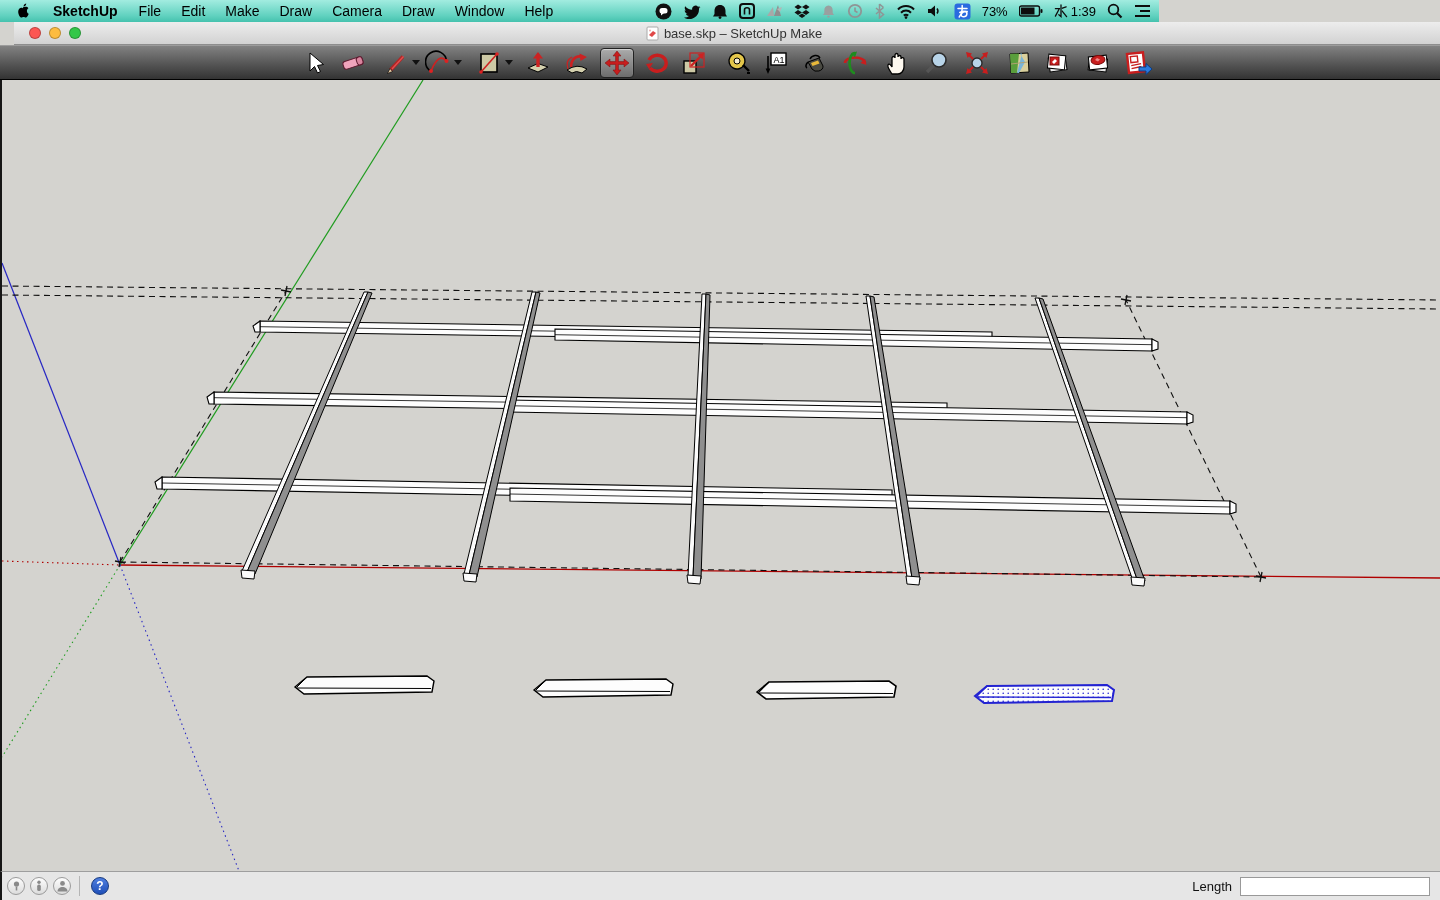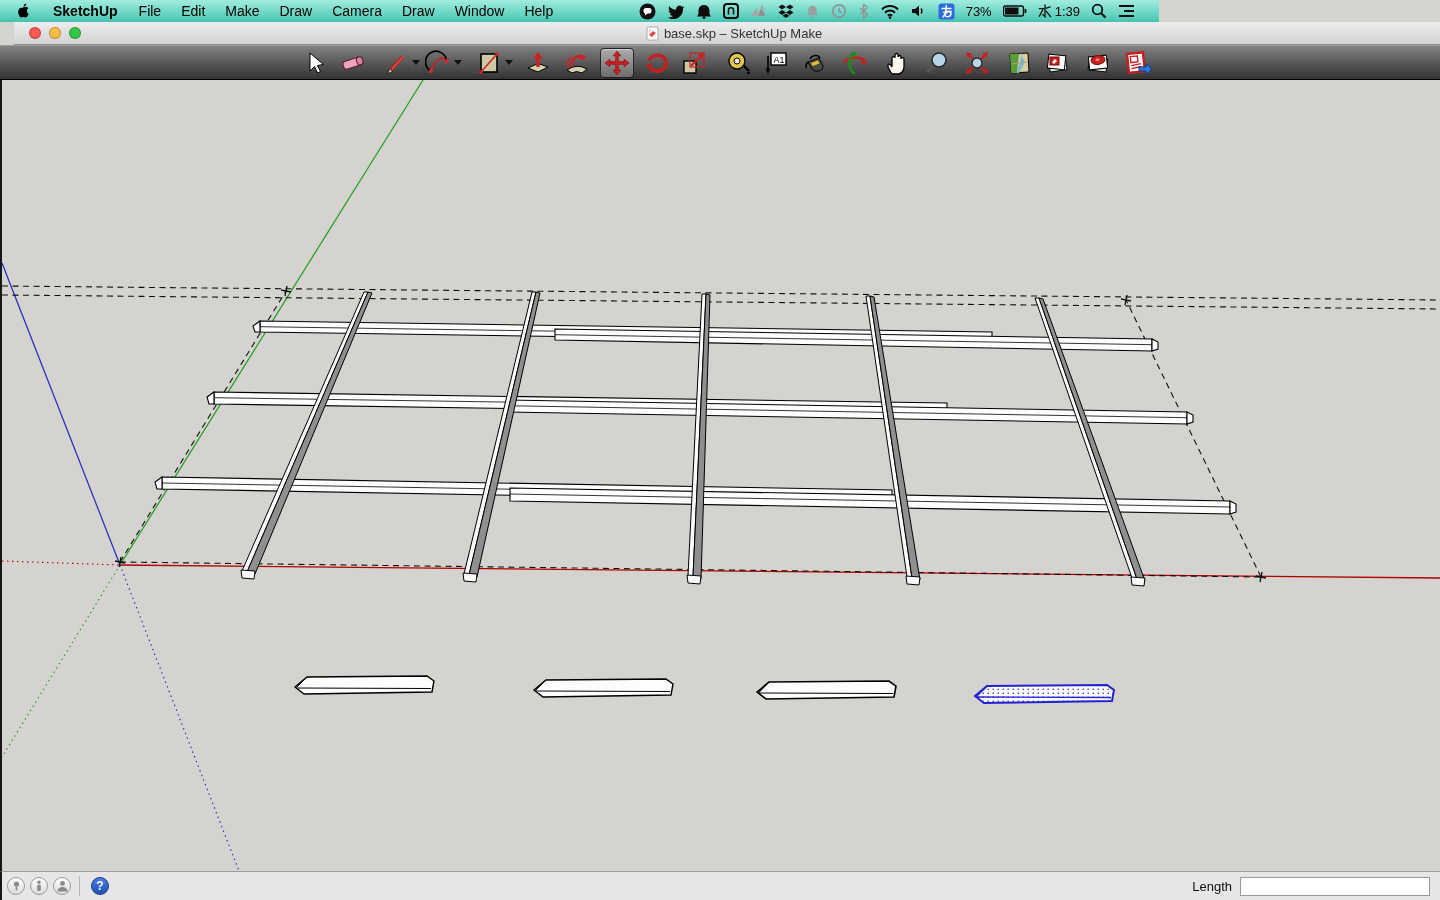--- a/index.html
+++ b/index.html
@@ -6,21 +6,21 @@
   html,body { width:1440px; height:900px; overflow:hidden; background:#d4d3cf;
               font-family:"Liberation Sans", sans-serif; }
 
   
   #menubar { position:absolute; top:0; left:0; width:1159px; height:22px;
     background:linear-gradient(#a2ece0,#62d2c0 70%,#45c2ae);
     display:flex; align-items:center; font-size:14px; color:#000; z-index:50; }
   #menubar .mitem { padding:12px 10px; height:22px; display:flex; align-items:center; cursor:default; }
   #menubar .appname { font-weight:bold; padding:0 11px; }
   #menubar .apple { padding:0 12px 0 16px; }
-  #mb-right { margin-left:auto; display:flex; align-items:center; gap:11px; padding-right:24px; font-size:13px; }
+  #mb-right { margin-left:auto; display:flex; align-items:center; gap:11px; padding-right:8px; font-size:13px; }
   #mb-right svg { display:block; }
   .mb-txt { font-size:13px; }
 
   
   #titlebar { position:absolute; top:22px; left:14px; width:1440px; height:23px;
     background:linear-gradient(#ededed,#d2d2d2); border-bottom:1px solid #8d8d8d;
     display:flex; align-items:center; }
   .tlight { width:12px; height:12px; border-radius:50%; margin-right:8px; border:1px solid rgba(0,0,0,.25); }
   #tl-close { background:#fc5753; margin-left:15px; }
   #tl-min   { background:#fdbc40; }

